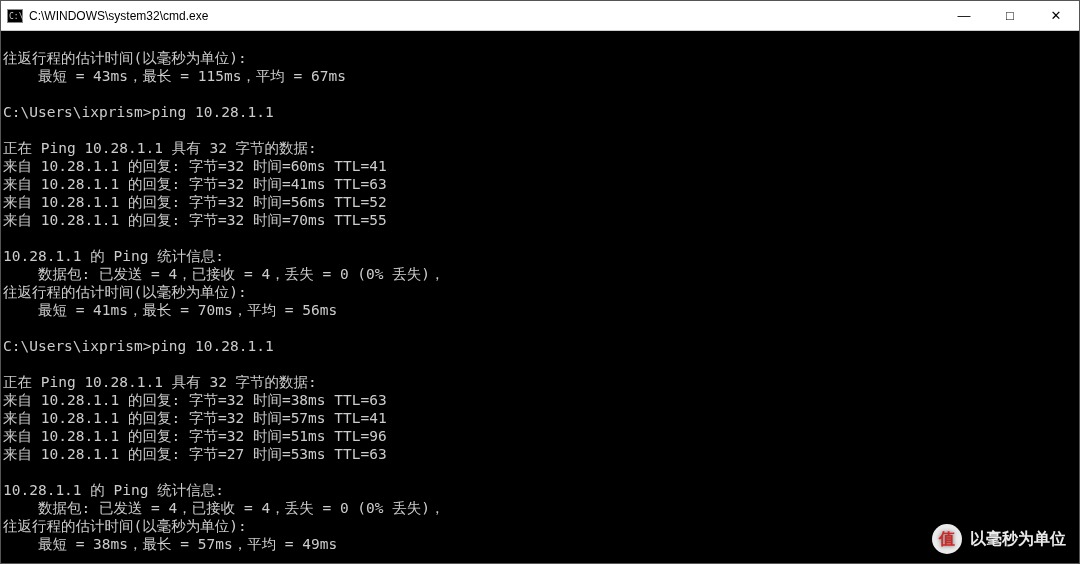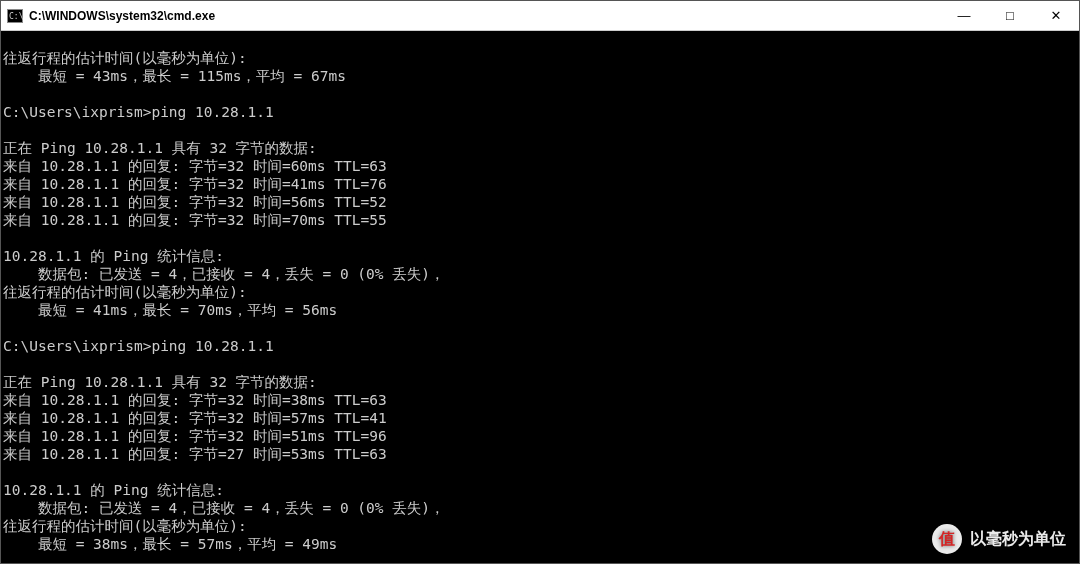--- a/index.html
+++ b/index.html
@@ -36,21 +36,21 @@
     background: #000;
     color: #ccc;
     font-size: 8px;
     line-height: 14px;
     text-align: left;
     padding-left:1px;
     margin-right: 6px;
     font-family: Consolas, monospace;
     border: 1px solid #888;
   }
-  .titlebar .title-text { flex: 1; font-weight: bold; }
+  .titlebar .title-text { flex: 1; }
   .titlebar .win-controls { display: flex; height: 100%; }
   .titlebar .win-btn {
     width: 46px;
     height: 100%;
     display: flex;
     align-items: center;
     justify-content: center;
     font-size: 13px;
     color: #000;
   }
@@ -106,22 +106,22 @@
     </div>
   </div>
 
   <div class="terminal">
 <span>往返行程的估计时间(以毫秒为单位):</span>
 <span>    最短 = 43ms，最长 = 115ms，平均 = 67ms</span>
 
 <span>C:\Users\ixprism&gt;</span><span>ping 10.28.1.1</span>
 
 <span>正在 Ping 10.28.1.1 具有 32 字节的数据:</span>
-<span>来自 10.28.1.1 的回复: 字节=32 时间=60ms TTL=63</span>
-<span>来自 10.28.1.1 的回复: 字节=32 时间=41ms TTL=76</span>
+<span>来自 10.28.1.1 的回复: 字节=32 时间=60ms TTL=41</span>
+<span>来自 10.28.1.1 的回复: 字节=32 时间=41ms TTL=63</span>
 <span>来自 10.28.1.1 的回复: 字节=32 时间=56ms TTL=52</span>
 <span>来自 10.28.1.1 的回复: 字节=32 时间=70ms TTL=55</span>
 
 <span>10.28.1.1 的 Ping 统计信息:</span>
 <span>    数据包: 已发送 = 4，已接收 = 4，丢失 = 0 (0% 丢失)，</span>
 <span>往返行程的估计时间(以毫秒为单位):</span>
 <span>    最短 = 41ms，最长 = 70ms，平均 = 56ms</span>
 
 <span>C:\Users\ixprism&gt;</span><span>ping 10.28.1.1</span>
 

